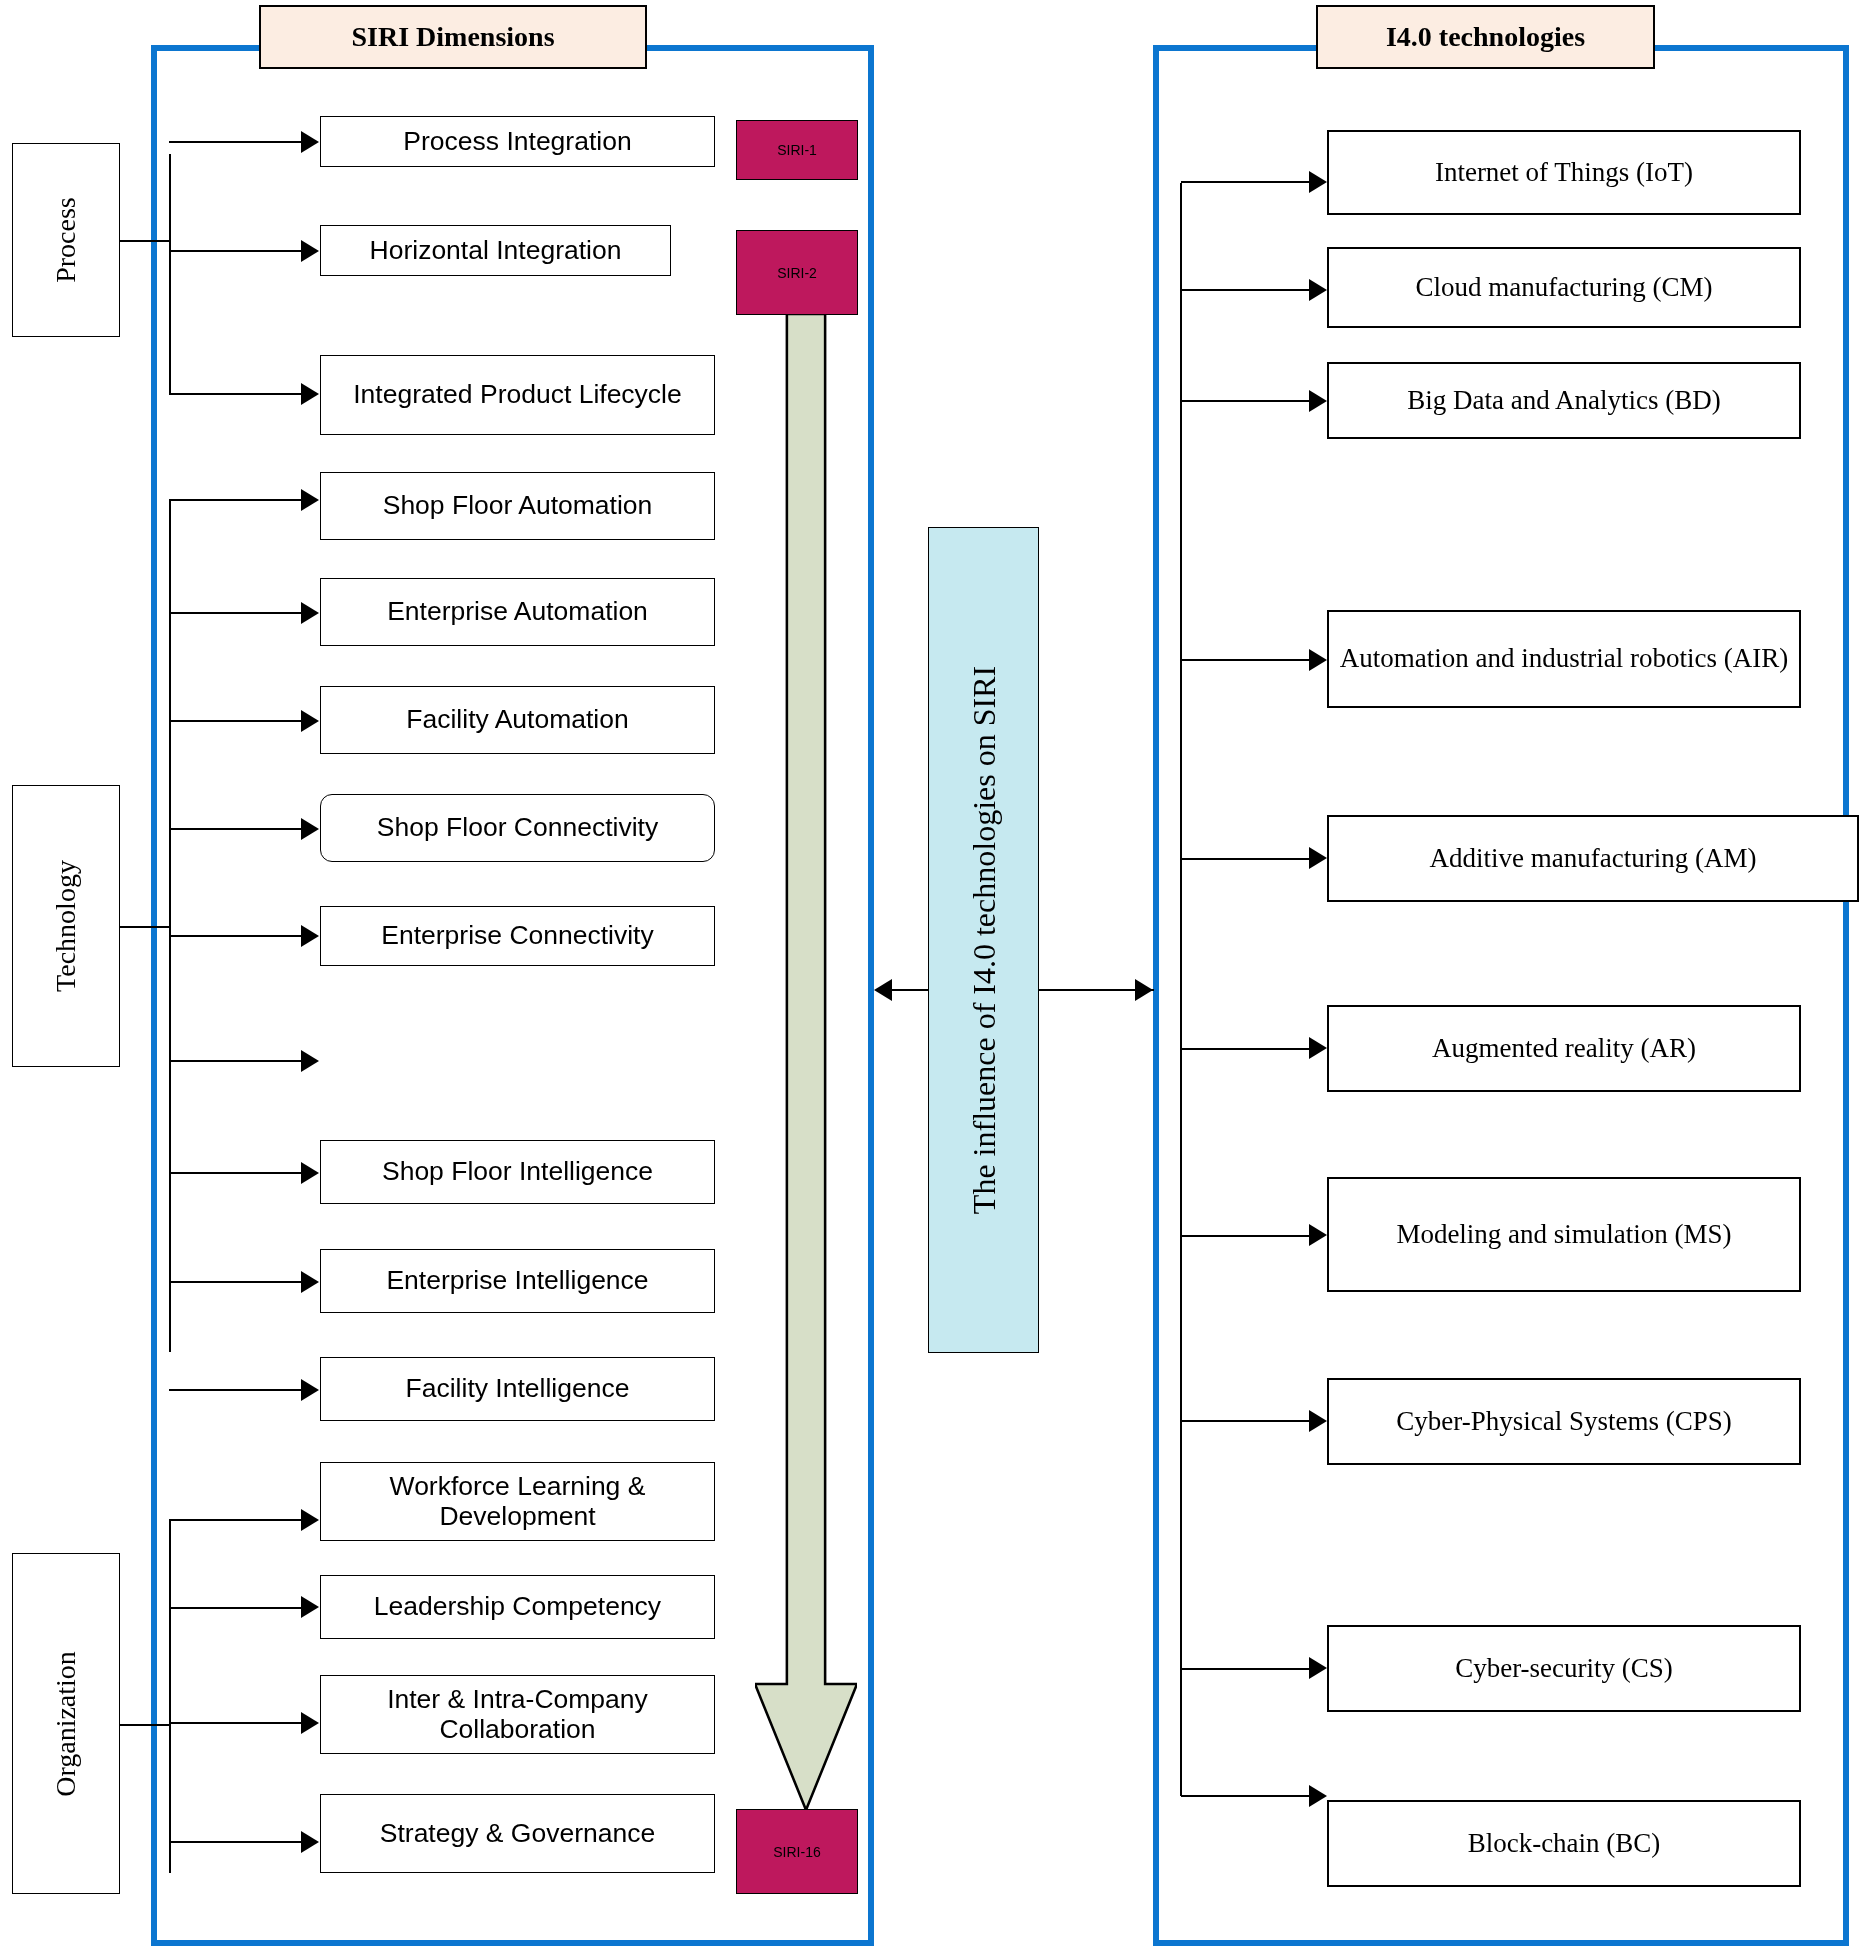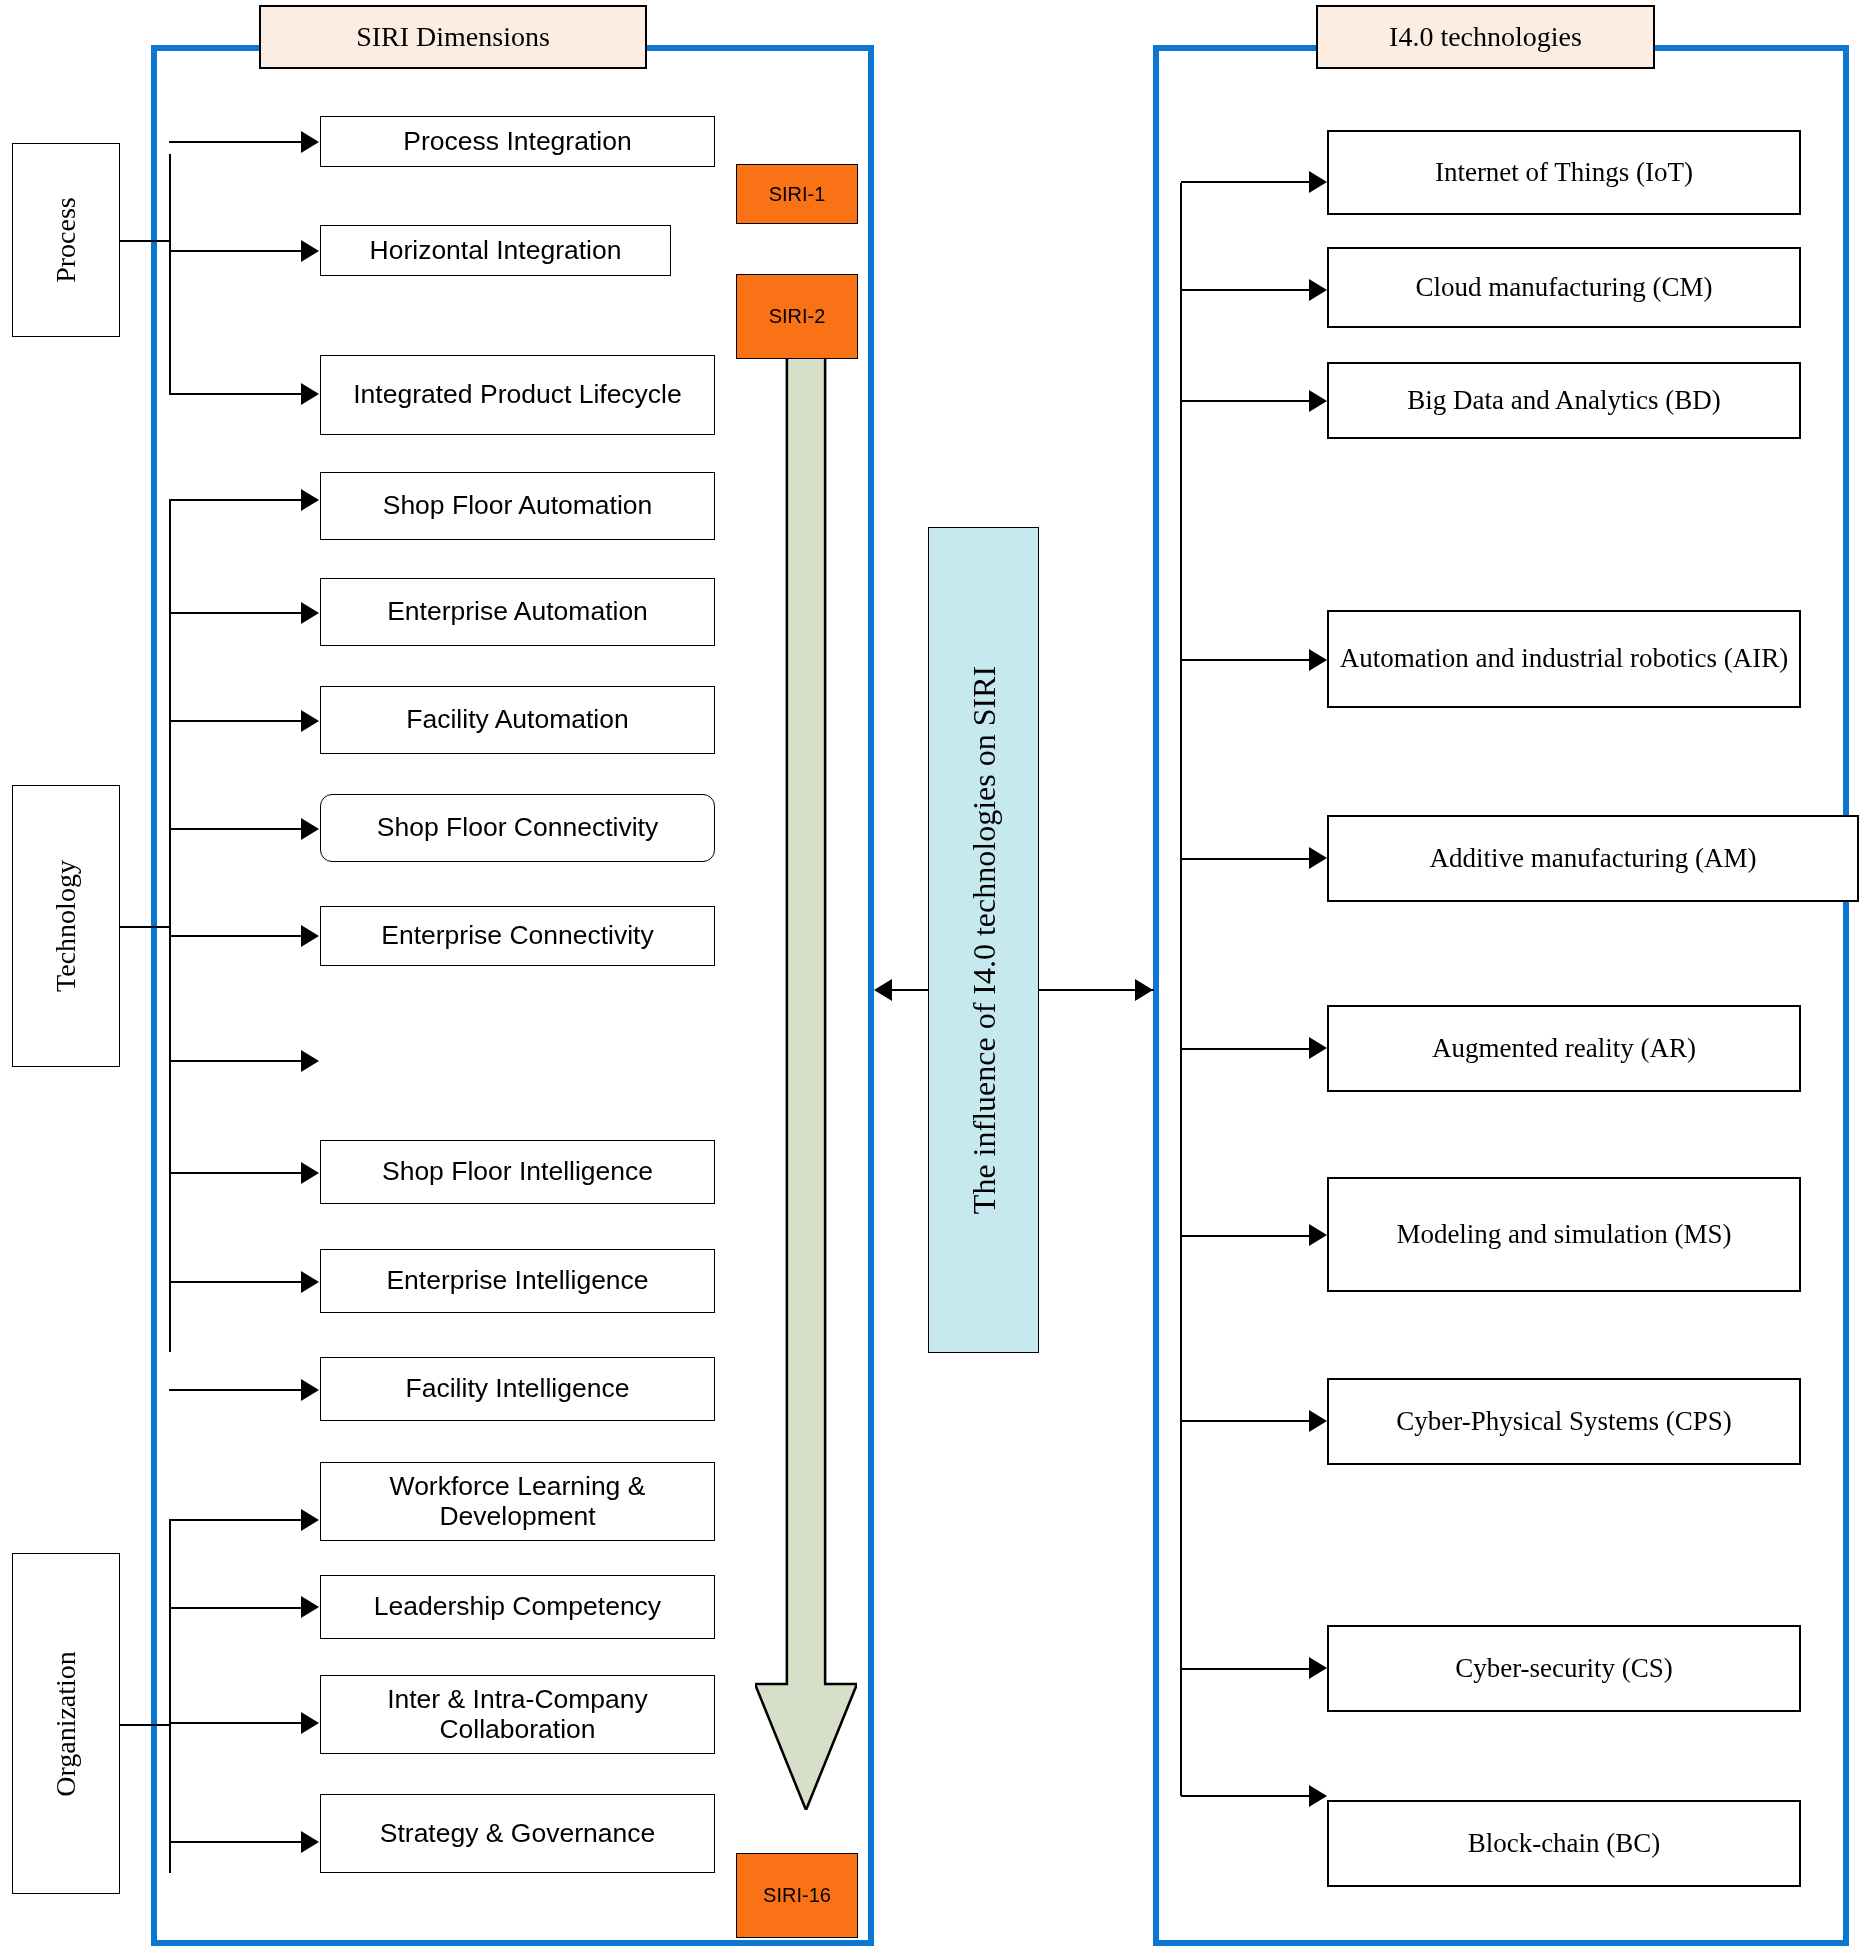--- a/index.html
+++ b/index.html
@@ -19,45 +19,45 @@
   .panel-title{
     position:absolute;
     background:#FCEDE2;
     border:2.6px solid #000;
     box-sizing:border-box;
     display:flex;align-items:center;justify-content:center;
     font-family:"Liberation Serif", serif;
     font-size:28px;
     color:#000;
     z-index:30;
+    font-weight:bold;
   }
   .siri-box{
     position:absolute;
     border:1.7px solid #000;
     box-sizing:border-box;
     background:#fff;
     display:flex;align-items:center;justify-content:center;
     text-align:center;
     font-family:"Liberation Sans", sans-serif;
     font-size:26.5px;
     line-height:1.12;
     color:#000;
     z-index:10;
   }
   .code-box{
     position:absolute;
     border:1.7px solid #000;
     box-sizing:border-box;
-    background:#f97316;
+    background:#be185d;
     display:flex;align-items:center;justify-content:center;
     font-family:"Liberation Sans", sans-serif;
-    font-size:20px;
+    font-size:14px;
     color:#000;
     z-index:25;
-    margin-top:44px;
   }
   .tech-box{
     position:absolute;
     border:2.1px solid #000;
     box-sizing:border-box;
     background:#fff;
     display:flex;align-items:center;justify-content:center;
     text-align:center;
     font-family:"Liberation Serif", serif;
     font-size:27px;

